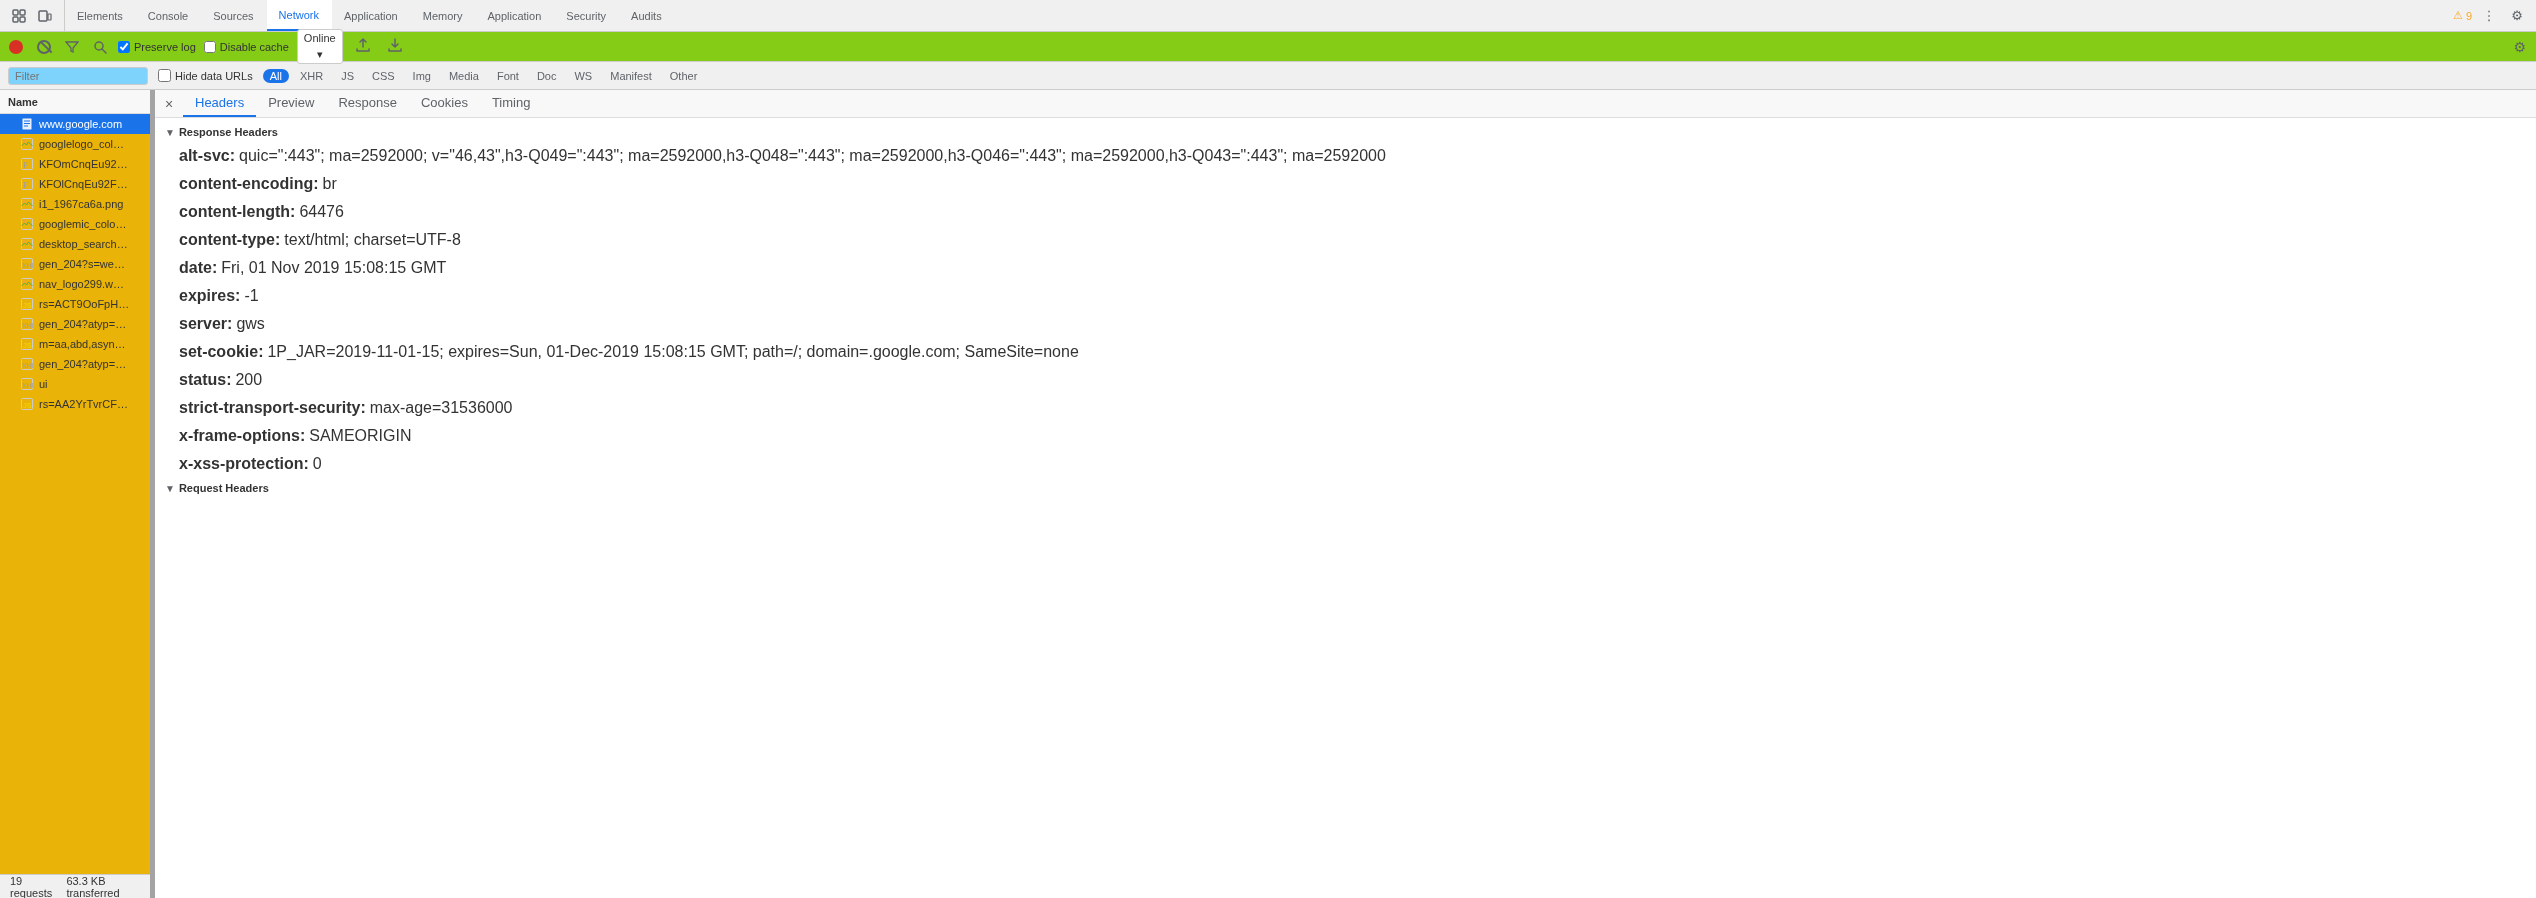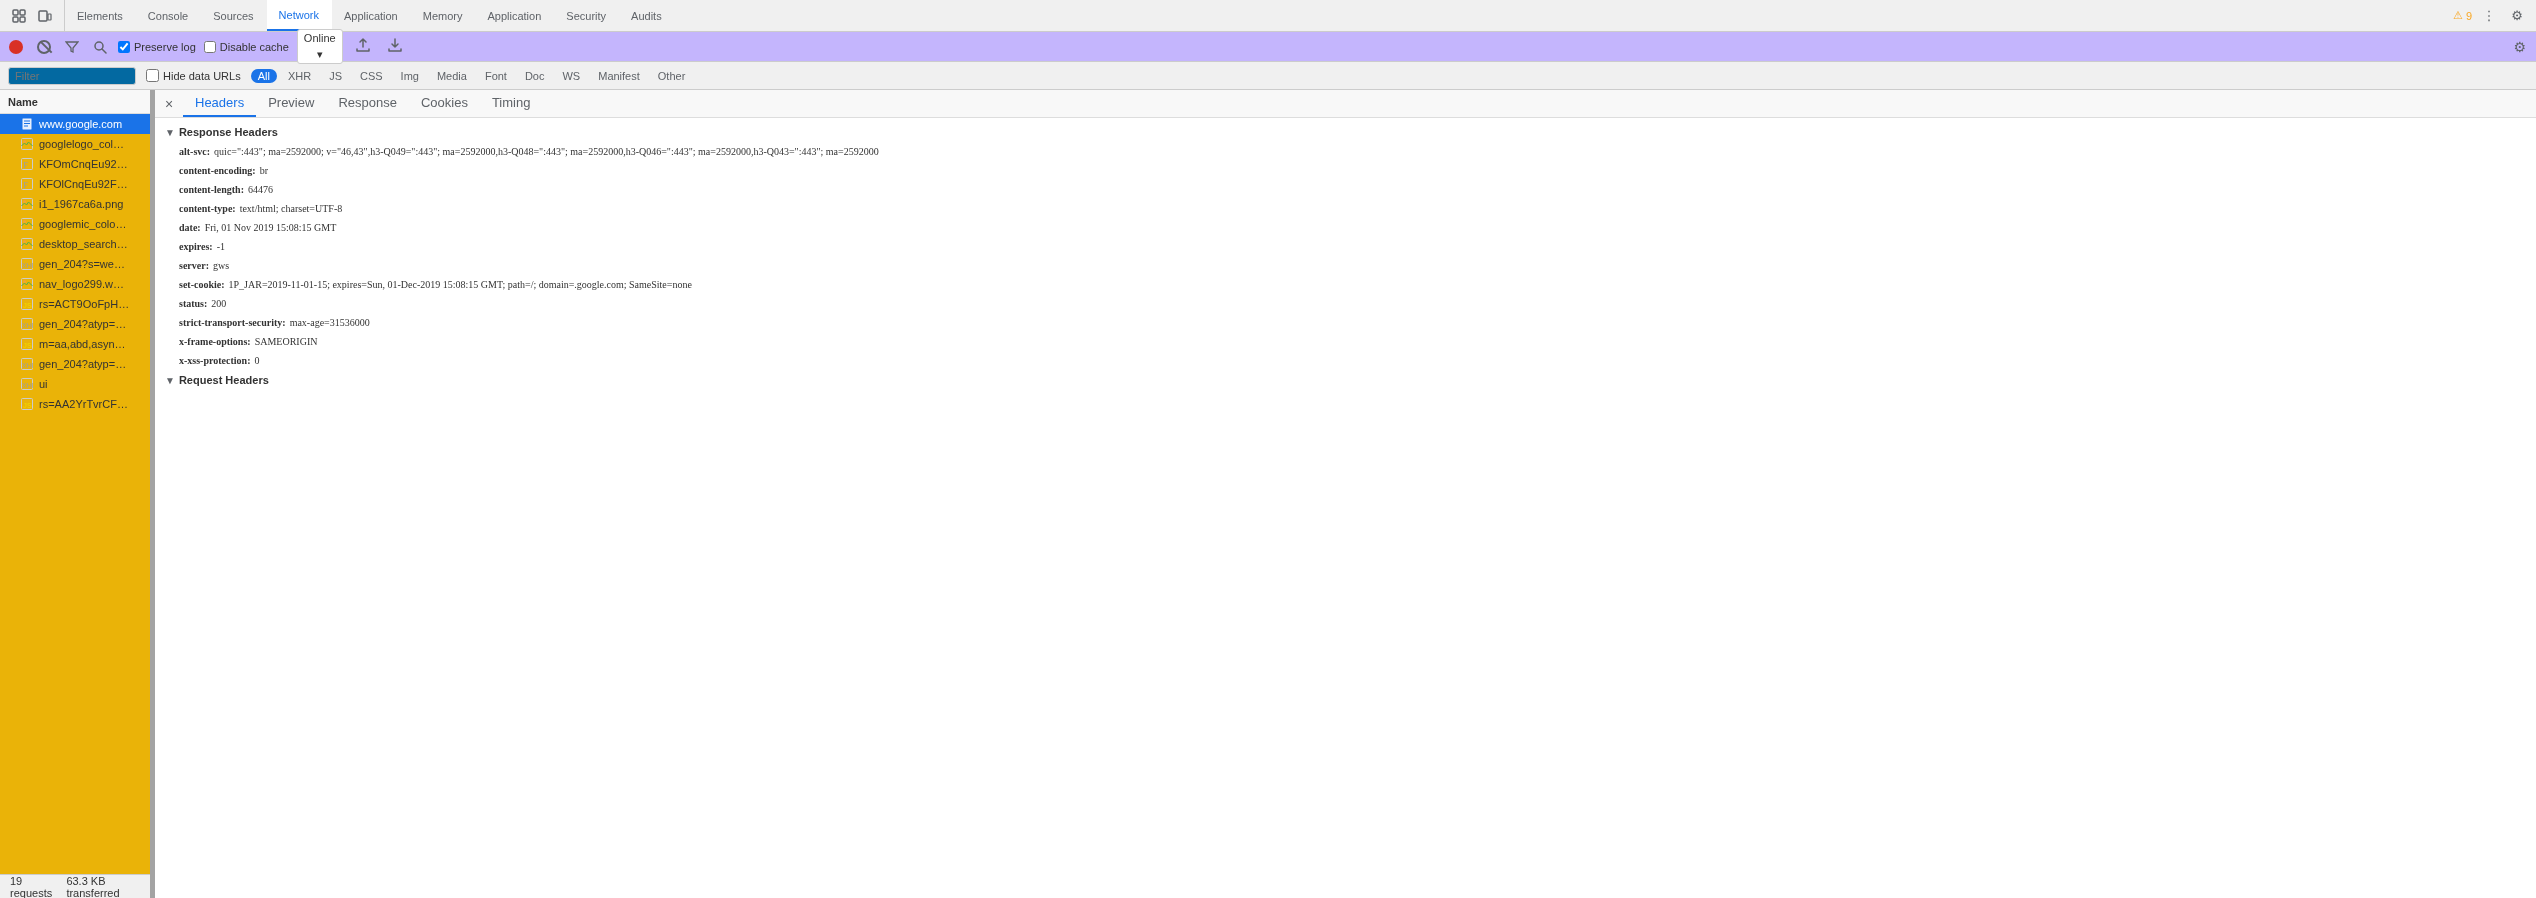--- a/index.html
+++ b/index.html
@@ -64,21 +64,21 @@
       align-items: center;
       gap: 3px;
       color: #f9a825;
       font-size: 11px;
     }
 
     
     .toolbar {
       display: flex;
       align-items: center;
-      background: #c4b5fd;
+      background: #84cc16;
       border-bottom: 1px solid #ccc;
       height: 30px;
       padding: 0 6px;
       gap: 8px;
     }
     .toolbar-btn {
       width: 20px; height: 20px;
       display: flex; align-items: center; justify-content: center;
       border-radius: 3px;
       cursor: pointer;
@@ -129,22 +129,22 @@
       border-bottom: 1px solid #ccc;
       height: 28px;
       padding: 0 8px;
       gap: 10px;
     }
     .filter-input {
       border: 1px solid #ccc;
       border-radius: 3px;
       padding: 2px 6px;
       font-size: 11px;
-      width: 128px;
-      background: #0369a1;
+      width: 140px;
+      background: #7dd3fc;
     }
     .hide-data-urls {
       display: flex;
       align-items: center;
       gap: 4px;
       font-size: 11px;
       color: #333;
     }
     .filter-pills {
       display: flex;
@@ -292,24 +292,23 @@
       color: #333;
       cursor: pointer;
     }
     .section-arrow {
       font-size: 10px;
       color: #5f6368;
     }
     .header-row {
       display: flex;
       padding: 2px 24px;
-      font-size: 10px;
+      font-size: 16px;
       line-height: 1.5;
       flex-wrap: wrap;
-      font-family: Liberation Serif, serif;
     }
     .header-name {
       color: #333;
       font-weight: 600;
       margin-right: 4px;
       white-space: nowrap;
     }
     .header-value {
       color: #333;
       word-break: break-all;

